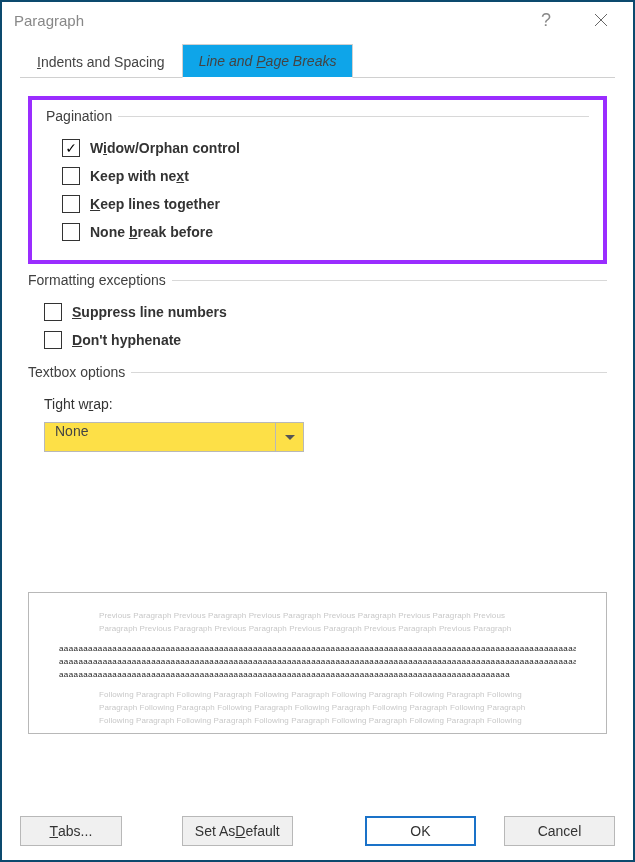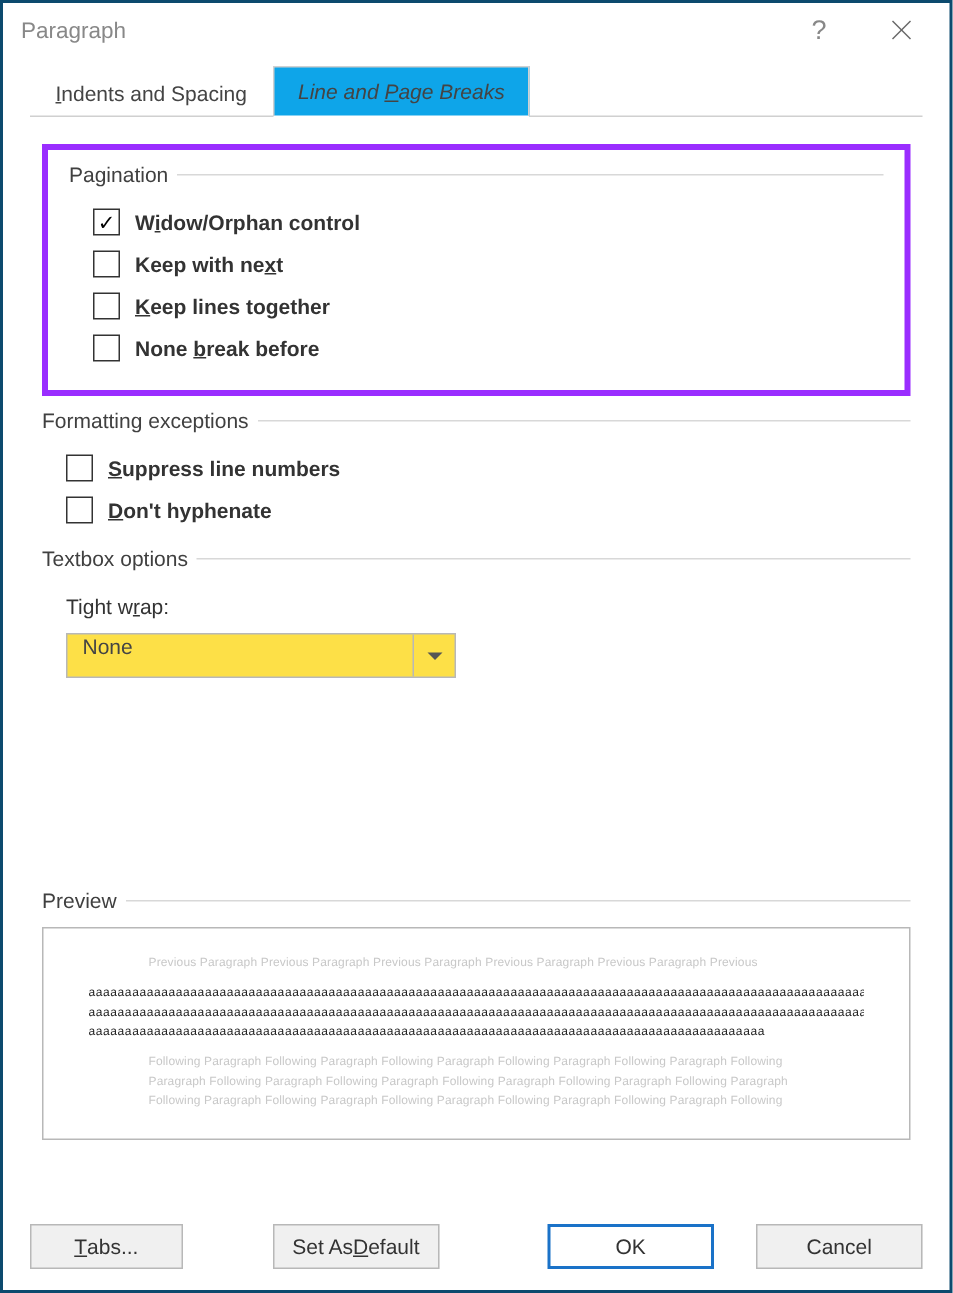--- a/index.html
+++ b/index.html
@@ -124,26 +124,23 @@
         <span class="lbl">Textbox options</span>
         <span class="line"></span>
       </div>
       <div class="sub-label"><span>Tight w</span><span class="u">r</span><span>ap:</span></div>
       <div class="dropdown">
         <div class="dd-text">None</div>
         <div class="dd-btn"></div>
       </div>
 
       <div class="preview-group">
-        <div class="group-header">
-          <span class="lbl">Preview</span>
-          <span class="line"></span>
-        </div>
         <div class="preview-box">
           <div class="ghost">Previous Paragraph Previous Paragraph Previous Paragraph Previous Paragraph Previous Paragraph Previous</div>
+          <div class="ghost">Paragraph Previous Paragraph Previous Paragraph Previous Paragraph Previous Paragraph Previous Paragraph</div>
           <div class="gap"></div>
           <div class="sample">aaaaaaaaaaaaaaaaaaaaaaaaaaaaaaaaaaaaaaaaaaaaaaaaaaaaaaaaaaaaaaaaaaaaaaaaaaaaaaaaaaaaaaaaaaaaaaaaaaaaaaaaaaaaaaaaaaaa</div>
           <div class="sample">aaaaaaaaaaaaaaaaaaaaaaaaaaaaaaaaaaaaaaaaaaaaaaaaaaaaaaaaaaaaaaaaaaaaaaaaaaaaaaaaaaaaaaaaaaaaaaaaaaaaaaaaaaaaaaaaaaaa</div>
           <div class="sample">aaaaaaaaaaaaaaaaaaaaaaaaaaaaaaaaaaaaaaaaaaaaaaaaaaaaaaaaaaaaaaaaaaaaaaaaaaaaaaaaaaaaaaaaaaaaa</div>
           <div class="gap"></div>
           <div class="ghost">Following Paragraph Following Paragraph Following Paragraph Following Paragraph Following Paragraph Following</div>
           <div class="ghost">Paragraph Following Paragraph Following Paragraph Following Paragraph Following Paragraph Following Paragraph</div>
           <div class="ghost">Following Paragraph Following Paragraph Following Paragraph Following Paragraph Following Paragraph Following</div>
         </div>
       </div>

